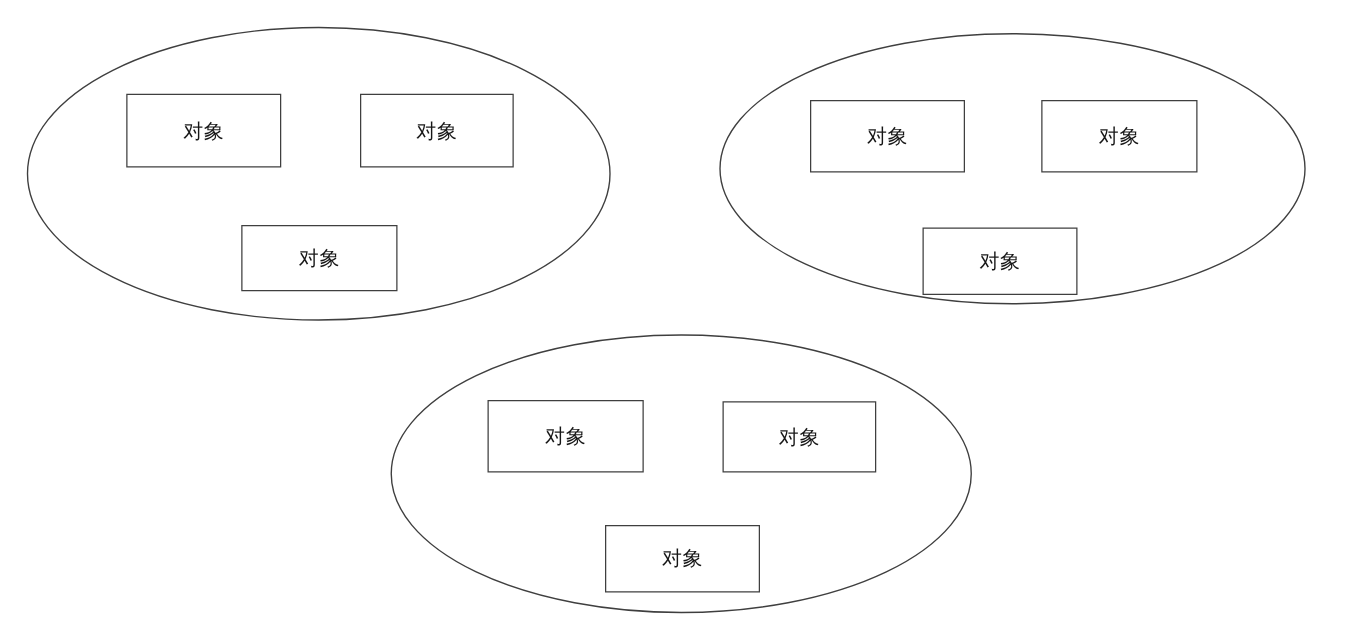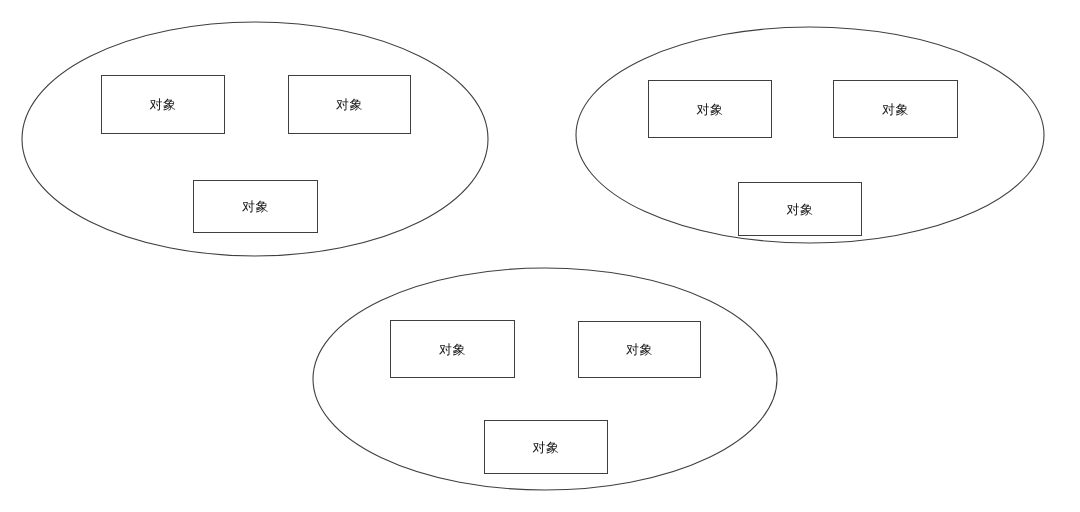--- a/index.html
+++ b/index.html
@@ -26,21 +26,21 @@
   .obj-box {
     position: absolute;
     box-sizing: border-box;
     background: #ffffff;
     border: 1px solid #3f3f3f;
     display: flex;
     align-items: center;
     justify-content: center;
   }
   .obj-label {
-    font-size: 13px;
+    font-size: 16px;
     line-height: 1;
     color: #161616;
     letter-spacing: 0.5px;
     white-space: nowrap;
     user-select: none;
   }
 </style>
 </head>
 <body>
 

